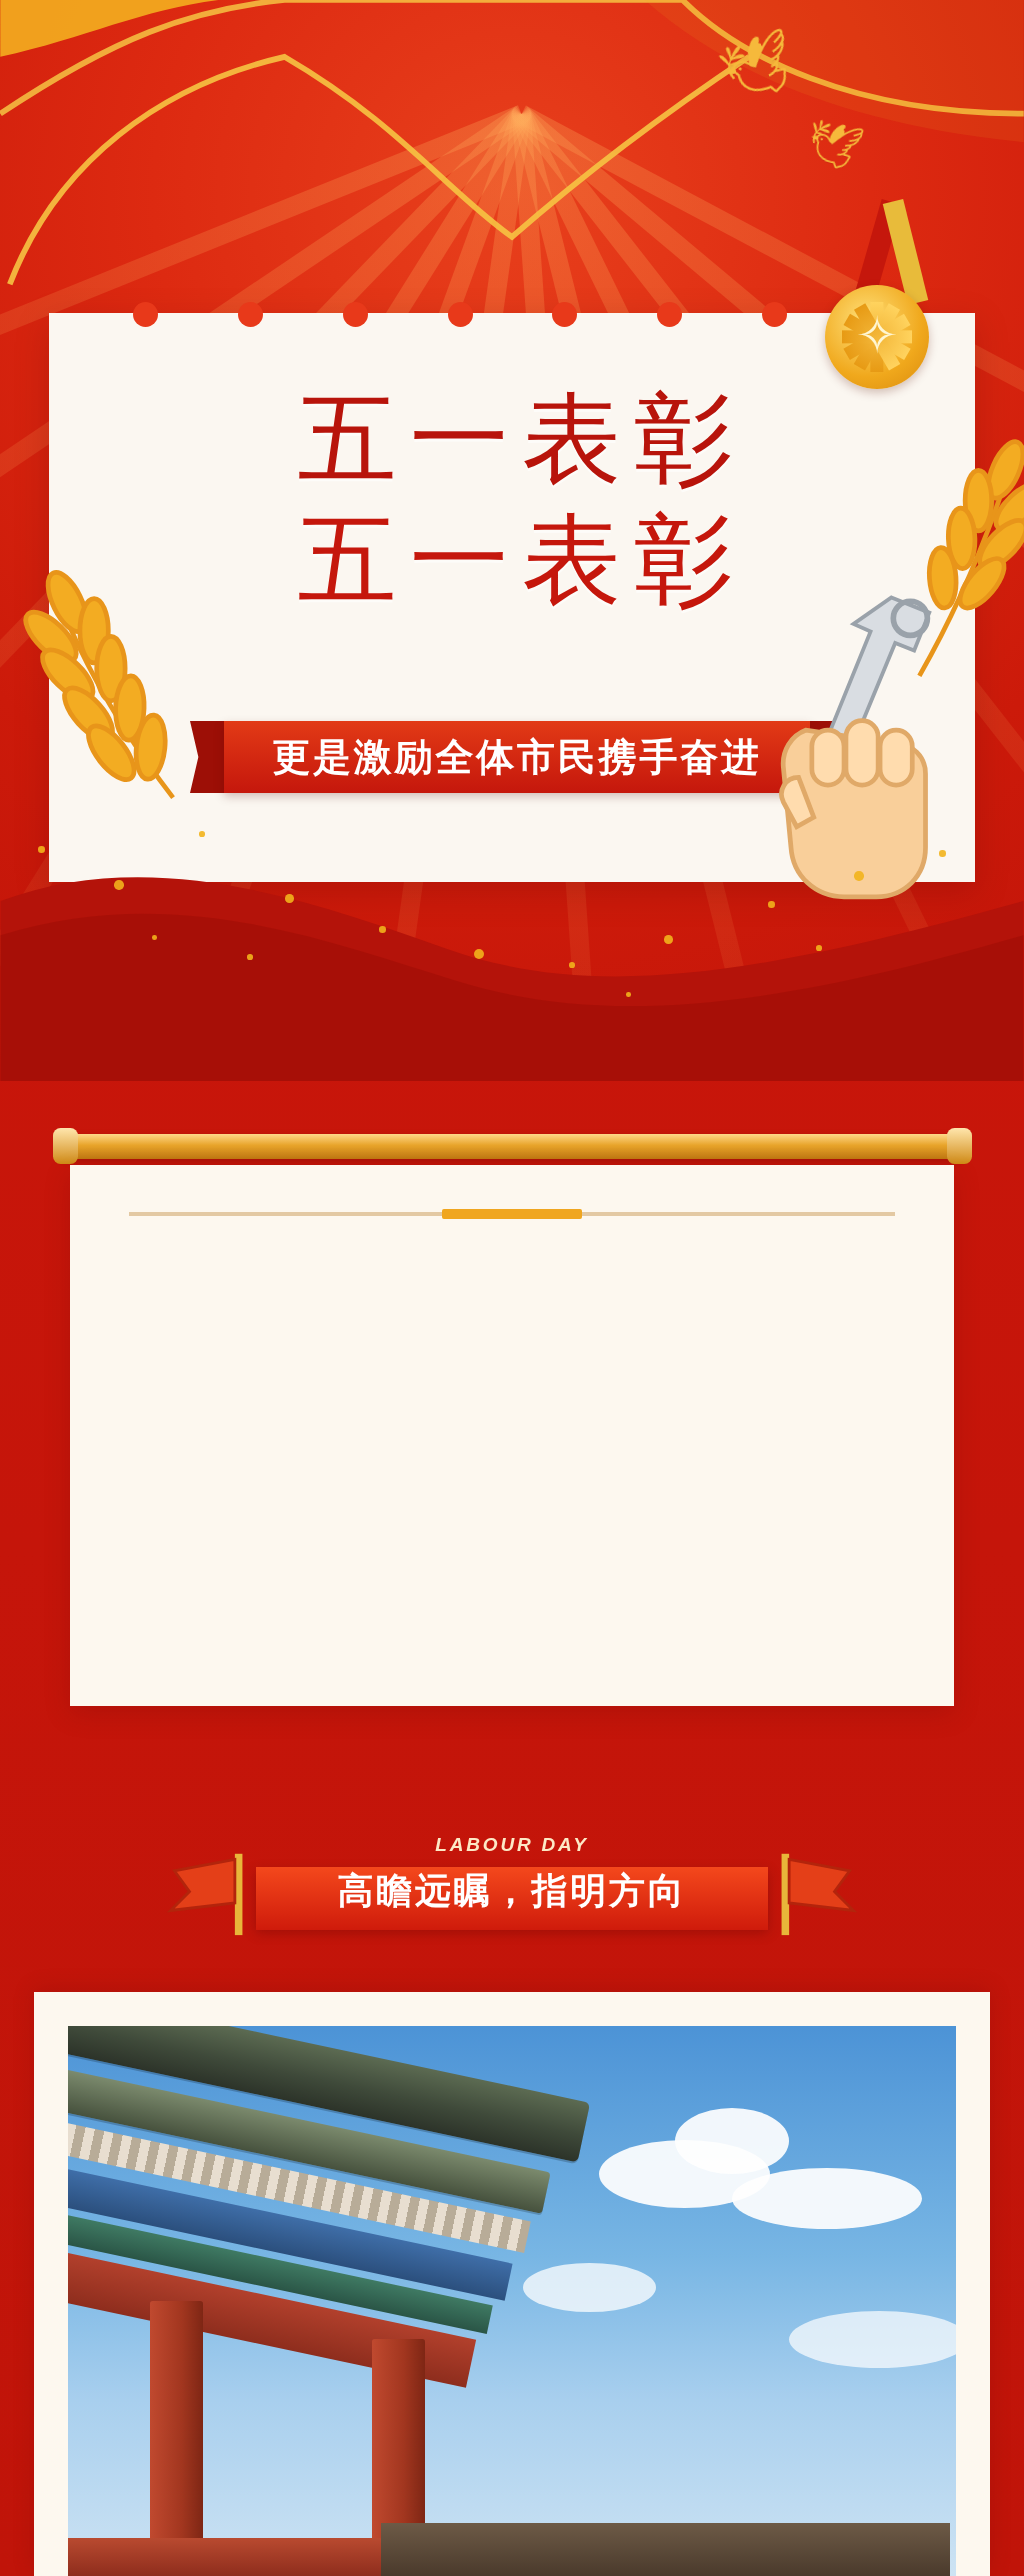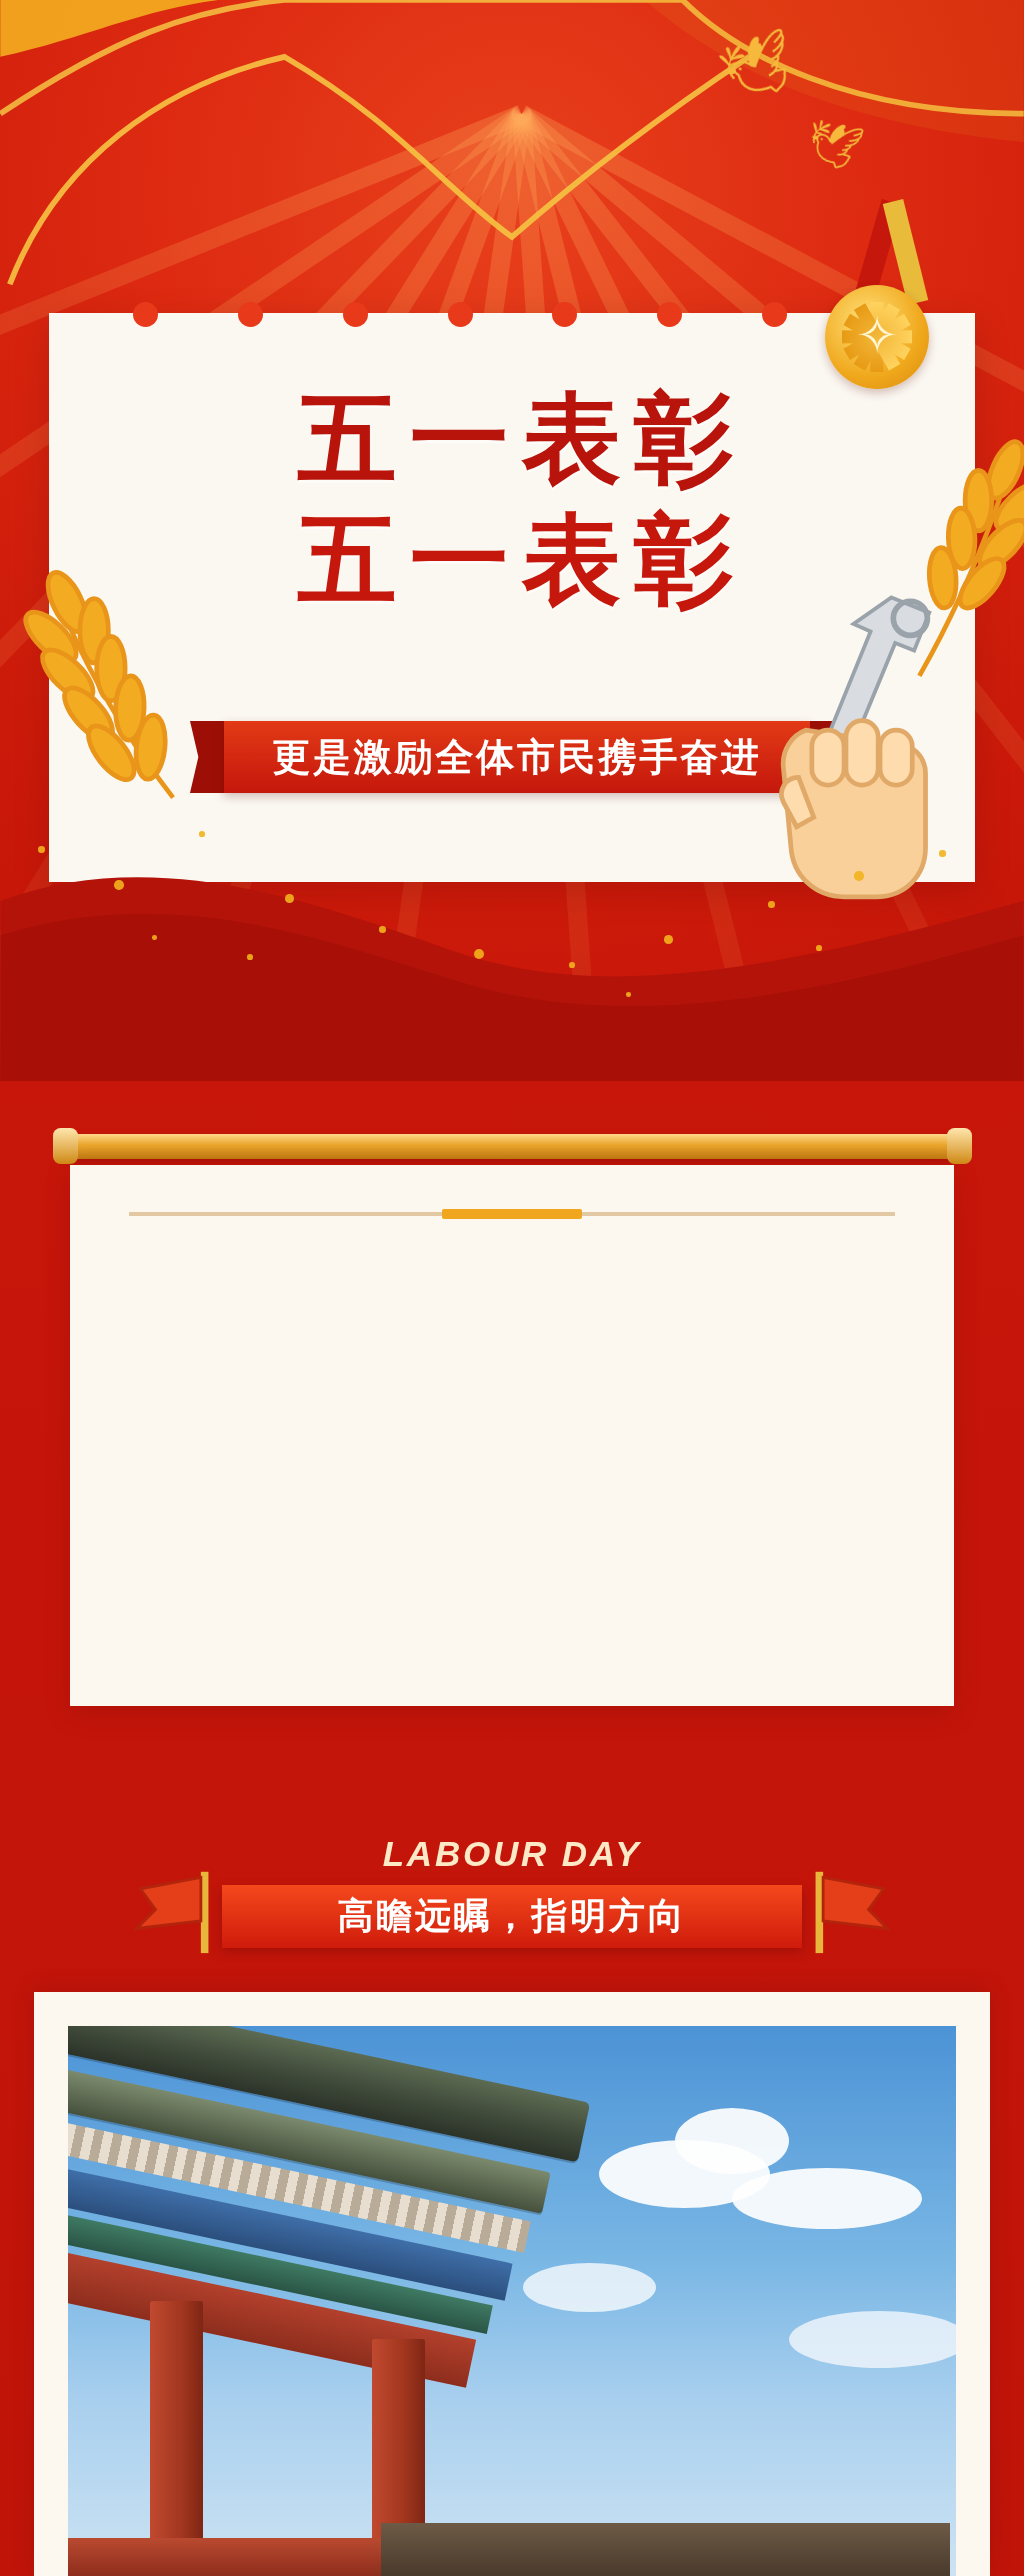--- a/index.html
+++ b/index.html
@@ -76,21 +76,21 @@
   }
   .title-wrap {
     position: absolute;
     left: 49px;
     top: 379px;
     width: 926px;
     text-align: center;
   }
   .title-line {
     font-size: 99px;
-    font-weight: bold;
+    font-weight: normal;
     letter-spacing: 13.3px;
     color: #b8140b;
     text-shadow: 0 2.8px 0 rgba(255,255,255,0.6);
     line-height: 1.22;
     white-space: nowrap;
     padding-left: 20px;
   }
   .title-line.second { color: #c5170c; }
 
   .subtitle-ribbon {
@@ -184,32 +184,32 @@
     letter-spacing: 0.9px;
     text-align: justify;
   }
 
   
   .section-head {
     position:absolute; left: 0; top: 1834px; width: 1024px; text-align:center;
   }
   .sh-en {
     color: #fde9c6;
-    font-size: 35px;
+    font-size: 19px;
     font-weight: bold;
     font-style: italic;
     letter-spacing: 2.8px;
   }
   .sh-bar {
     position: relative;
     margin: 11.4px auto 0;
-    width: 580px;
+    width: 512px;
     height: 63px;
     background: linear-gradient(180deg, #f4481c, #cf1b0b);
-    display:flex; align-items:center; justify-content:center;
+    display:flex; align-items:flex-start; justify-content:center;
     box-shadow: 0 3.8px 11.4px rgba(70,0,0,.28);
   }
   .sh-bar .txt {
     color: #fff;
     font-size: 36px;
     font-weight: bold;
     letter-spacing: 2.8px;
   }
   .flag { position:absolute; top: -17px; width: 91px; height: 87px; }
   .flag.l { left: -95px; }

